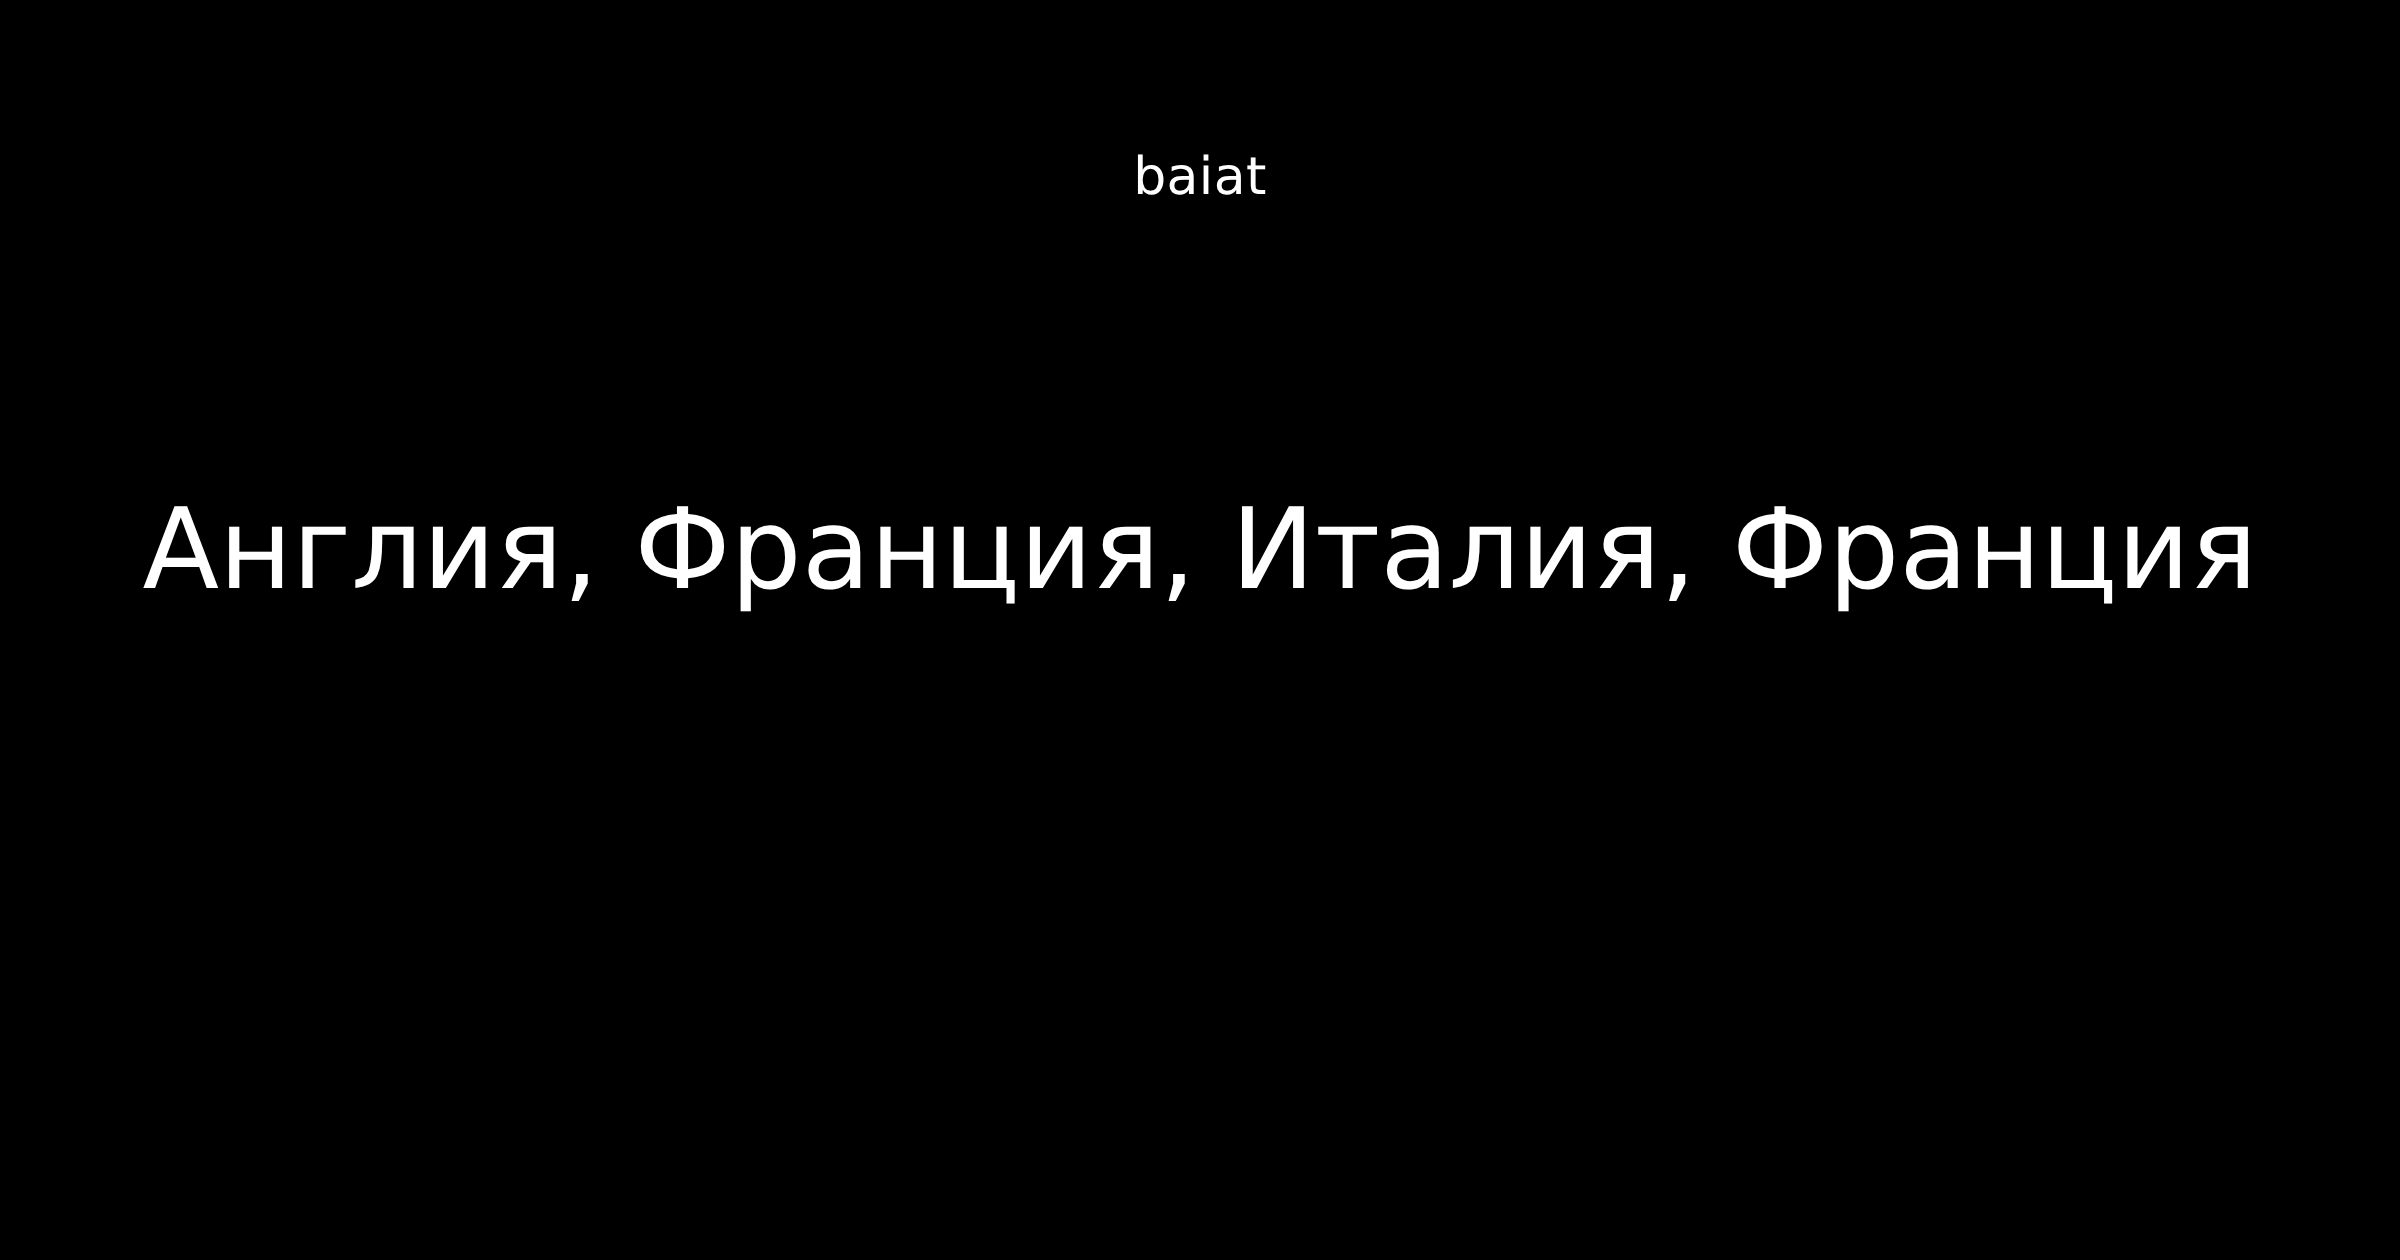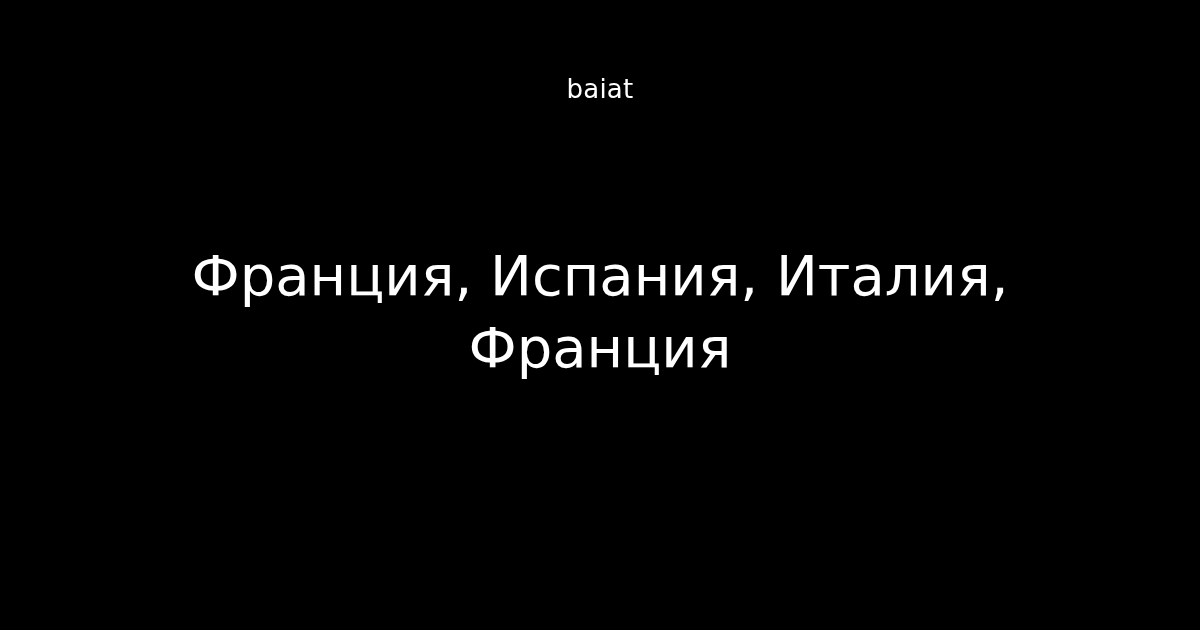--- a/index.html
+++ b/index.html
@@ -88,18 +88,18 @@
 </head>
 <body>
 
 <div class="card">
 
   <div class="site-label">
     <span class="site-label-text">baiat</span>
   </div>
 
   <div class="headline-wrap">
-    <h1 class="headline">Франция, Испания, Италия, Франция</h1>
+    <h1 class="headline">Англия, Франция, Италия, Франция</h1>
   </div>
 
   <div class="lower-space"></div>
 
 </div>
 
 </body></html>

